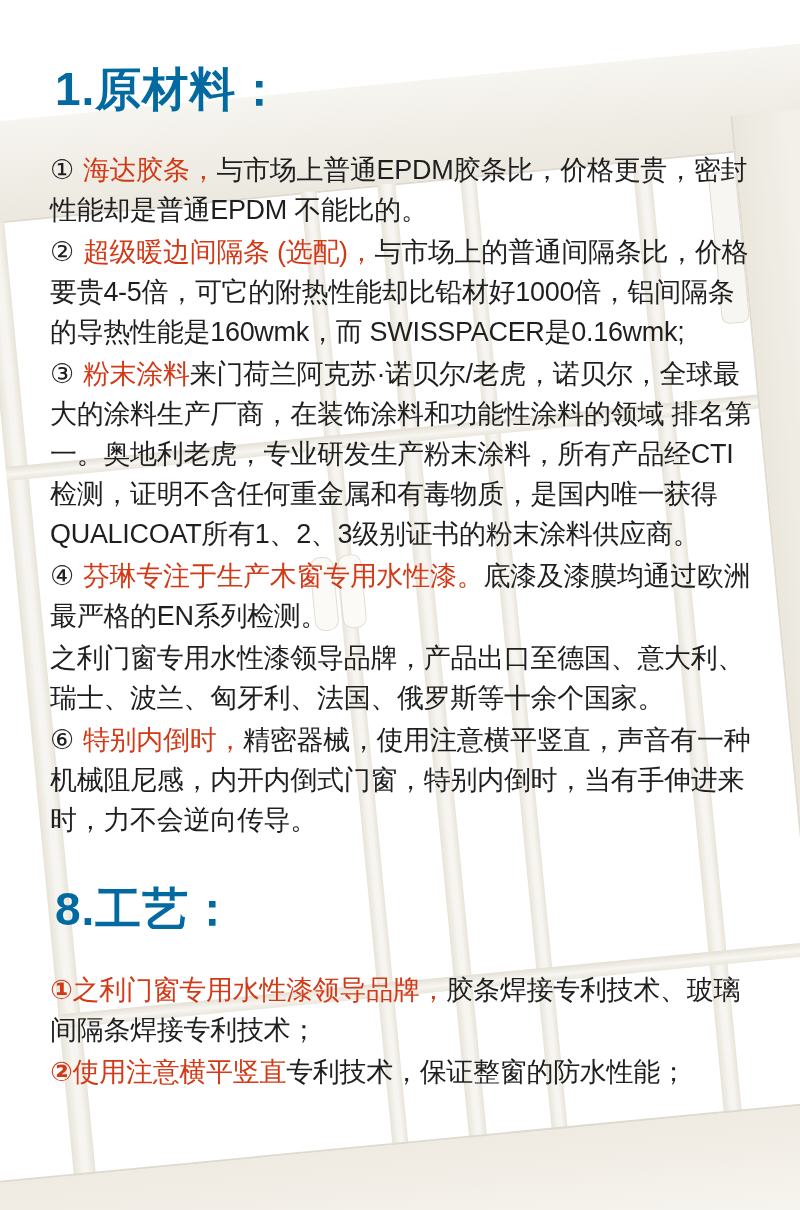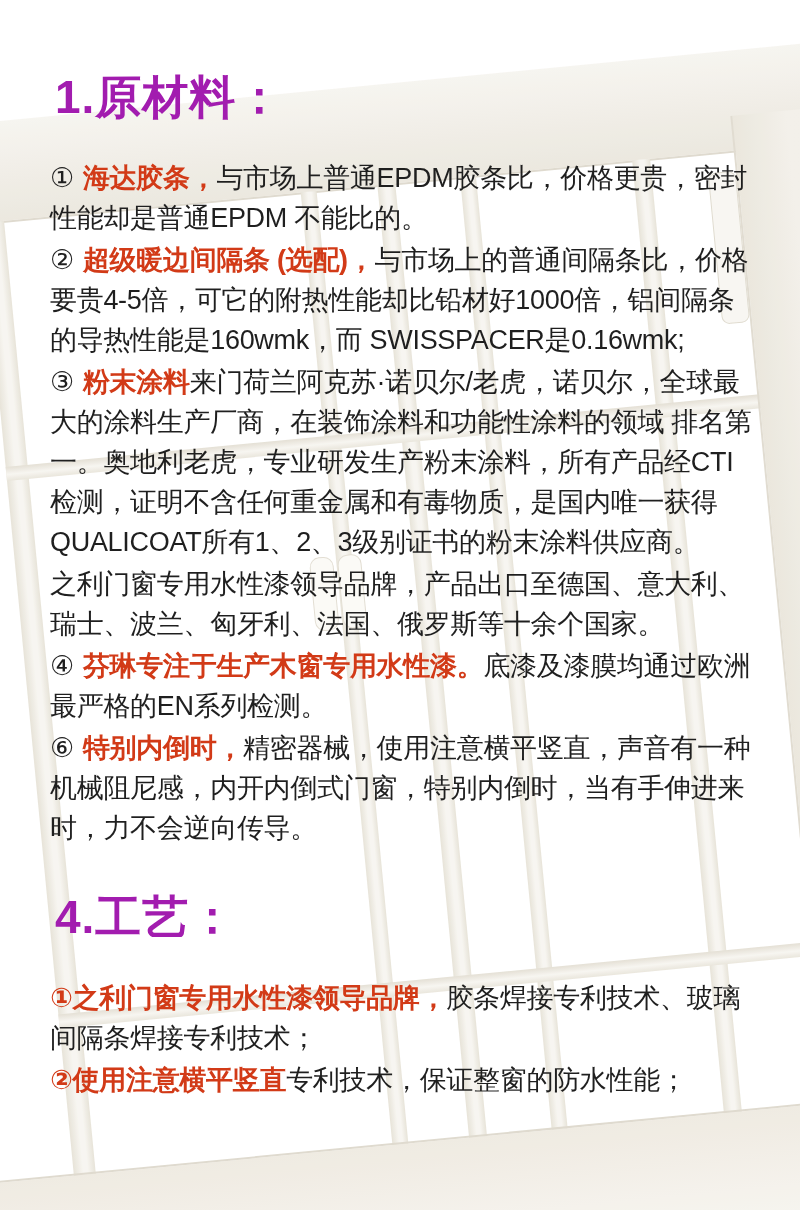--- a/index.html
+++ b/index.html
@@ -39,37 +39,37 @@
     border-left:2px solid #ded9cd;}
   .hinge{position:absolute;background:#f8f6f1;border:1px solid #ddd8cb;border-radius:8px;}
   .hinge1{left:912px;top:215px;width:26px;height:150px;}
   .handle{position:absolute;background:#fbfaf6;border:1px solid #e0dbcf;border-radius:10px;}
   .hd1{left:478px;top:560px;width:22px;height:72px;}
   .hd2{left:506px;top:560px;width:22px;height:72px;}
 
   
   .content{position:absolute;inset:0;z-index:1;}
   .sec-title{
-    margin:8px 0 0 55px;
+    margin:0 0 0 55px;
     font-size:46px;line-height:54px;font-weight:900;
-    color:#a21caf;letter-spacing:1px;
+    color:#0369a1;letter-spacing:1px;
   }
   .t1{padding-top:62px;}
   .t2{margin-top:42px;}
   .items{margin:34px 44px 0 50px;}
   .item{
     margin:0 0 2px 0;
     font-size:27px;line-height:40px;font-weight:500;
     color:var(--ink);letter-spacing:-0.3px;
     text-align:left;
   }
   .num{font-weight:500;}
   .sec1 .num:not(:empty){margin-right:9px;}
   .sec2 .num{color:var(--accent);font-weight:700;}
-  .lead{color:var(--accent);font-weight:700;}
+  .lead{color:var(--accent);font-weight:400;}
 </style>
 </head>
 <body>
 
 <div class="bg">
   <div class="bg-rot">
     <div class="bar-h frame-top"></div>
     <div class="v frame-left"></div>
     <div class="v m1"></div>
     <div class="v m2"></div>
@@ -93,31 +93,31 @@
     <p class="item">
       <span class="num">①</span><span class="lead">海达胶条，</span><span class="body-text">与市场上普通EPDM胶条比，价格更贵，密封性能却是普通EPDM 不能比的。</span>
     </p>
     <p class="item">
       <span class="num">②</span><span class="lead">超级暖边间隔条 (选配)，</span><span class="body-text">与市场上的普通间隔条比，价格要贵4-5倍，可它的附热性能却比铅材好1000倍，铝间隔条的导热性能是160wmk，而 SWISSPACER是0.16wmk;</span>
     </p>
     <p class="item">
       <span class="num">③</span><span class="lead">粉末涂料</span><span class="body-text">来门荷兰阿克苏·诺贝尔/老虎，诺贝尔，全球最大的涂料生产厂商，在装饰涂料和功能性涂料的领域 排名第一。奥地利老虎，专业研发生产粉末涂料，所有产品经CTI检测，证明不含任何重金属和有毒物质，是国内唯一获得QUALICOAT所有1、2、3级别证书的粉末涂料供应商。</span>
     </p>
     <p class="item">
-      <span class="num"></span><span class="lead"></span><span class="body-text">之利门窗专用水性漆领导品牌，产品出口至德国、意大利、瑞士、波兰、匈牙利、法国、俄罗斯等十余个国家。</span>
+      <span class="num">④</span><span class="lead">芬琳专注于生产木窗专用水性漆。</span><span class="body-text">底漆及漆膜均通过欧洲最严格的EN系列检测。</span>
     </p>
     <p class="item">
-      <span class="num">④</span><span class="lead">芬琳专注于生产木窗专用水性漆。</span><span class="body-text">底漆及漆膜均通过欧洲最严格的EN系列检测。</span>
+      <span class="num"></span><span class="lead"></span><span class="body-text">之利门窗专用水性漆领导品牌，产品出口至德国、意大利、瑞士、波兰、匈牙利、法国、俄罗斯等十余个国家。</span>
     </p>
     <p class="item">
       <span class="num">⑥</span><span class="lead">特别内倒时，</span><span class="body-text">精密器械，使用注意横平竖直，声音有一种机械阻尼感，内开内倒式门窗，特别内倒时，当有手伸进来时，力不会逆向传导。</span>
     </p>
   </div>
 
-  <h1 class="sec-title t2">4.工艺：</h1>
+  <h1 class="sec-title t2">8.工艺：</h1>
 
   <div class="items sec2">
     <p class="item">
       <span class="num">①</span><span class="lead">之利门窗专用水性漆领导品牌，</span><span class="body-text">胶条焊接专利技术、玻璃间隔条焊接专利技术；</span>
     </p>
     <p class="item">
       <span class="num">②</span><span class="lead">使用注意横平竖直</span><span class="body-text">专利技术，保证整窗的防水性能；</span>
     </p>
   </div>
 

